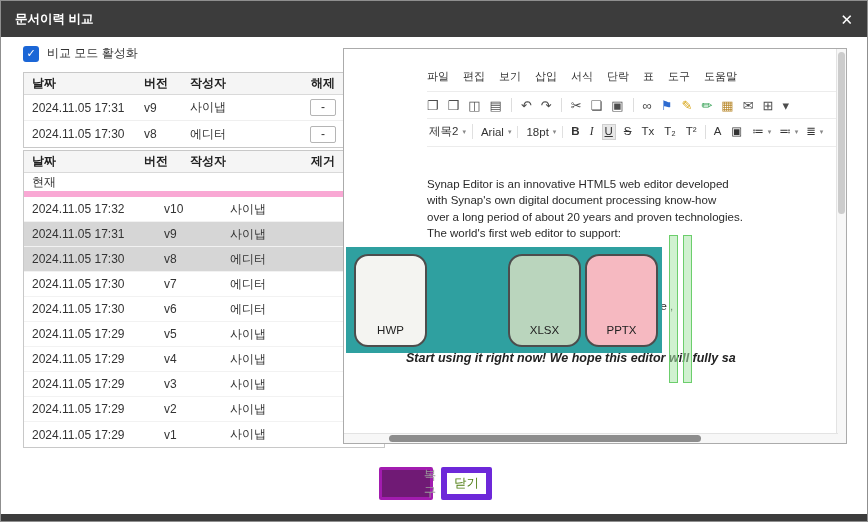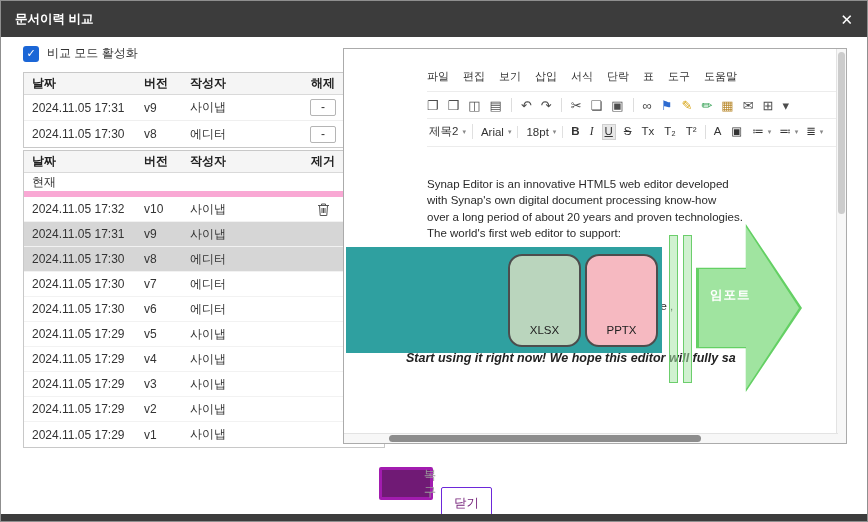--- a/index.html
+++ b/index.html
@@ -27,21 +27,21 @@
   .tbl { position:absolute; left:22px; width:362px; border:1px solid #c8c8c8;
          background:#fff; font-size:12px; color:#333; }
   .tbl1 { top:71px; }
   .tbl2 { top:149px; }
   .trow { display:grid; grid-template-columns:120px 46px 72px 1fr; align-items:center; }
   .thead { height:22px; background:#f5f5f5; font-weight:bold; color:#222;
            border-bottom:1px solid #d9d9d9; }
   .trow > span:first-child { padding-left:8px; }
   .trow .act { display:flex; align-items:center; justify-content:center; }
   .tbl1 .trow.data { height:26px; border-bottom:1px solid #efefef; }
-  .tbl2 .trow.data { height:25px; border-bottom:1px solid #f2f2f2; }
+  .tbl2 .trow.data { height:25px; border-bottom:1px solid #f2f2f2;gap:20px; }
   .tbl .trow.data:last-child { border-bottom:none; }
   .trow.current { height:24px; border-bottom:6px solid #f9a8d4; }
   .trow.sel { background:#d6d6d6; }
   .minus-btn { width:26px; height:17px; background:#fff; border:1px solid #b5b5b5;
                border-radius:2px; font-size:12px; line-height:13px; color:#333;
                text-align:center; cursor:pointer; }
   .trash { cursor:pointer; display:flex; align-items:center; }
 
   
   .preview { position:absolute; left:342px; top:47px; width:504px; height:396px;
@@ -114,21 +114,21 @@
   .hscroll { position:absolute; left:0; bottom:0; height:10px; width:494px;
              background:#f7f7f7; border-top:1px solid #e3e3e3; }
   .hthumb { position:absolute; left:45px; top:1px; height:7px; width:312px;
             background:#8d8d8d; border-radius:4px; cursor:pointer; }
 
   
   .btn { position:absolute; top:466px; width:51px; height:33px; font-size:12.5px;
          border-radius:2px; display:flex; align-items:center; justify-content:center;
          cursor:pointer; font-family:"Liberation Sans", sans-serif; }
   .btn-restore { left:378px; background:#701a75; border:3px solid #a21caf; color:#9b9b9b;padding-left:48px; }
-  .btn-close { left:440px; background:#fff; border:1px solid #6d28d9; color:#701a75;margin-top:20px; }
+  .btn-close { left:440px; background:#fff; border:6px solid #6d28d9; color:#4d7c0f; }
 </style>
 </head>
 <body>
 
 <div class="dialog">
 
   <div class="titlebar">
     <span class="title">문서이력 비교</span>
     <span class="close">✕</span>
   </div>
@@ -325,34 +325,32 @@
           <div>over a long period of about 20 years and proven technologies.</div>
           <div>The world's first web editor to support:</div>
         </div>
       </div>
     </div>
 
     <span class="frag">ge ,</span>
     <div class="italic-line">Start using it right now! We hope this editor will fully sa</div>
 
     <div class="teal"></div>
+    <div class="fbox b0">
+      <span>HWP</span>
+    </div>
     <div class="fbox b3">
       <span>PPTX</span>
     </div>
     <div class="fbox b2">
       <span>XLSX</span>
     </div>
 
     <div class="stripe s1"></div>
     <div class="stripe s2"></div>
-    <div class="arrow-wrap">
-      <div class="arrow-outer"></div>
-      <div class="arrow-inner"></div>
-      <span class="arrow-label">임포트</span>
-    </div>
 
     <div class="vscroll">
       <div class="vthumb"></div>
     </div>
     <div class="hscroll">
       <div class="hthumb"></div>
     </div>
   </div>
 
   <button class="btn btn-restore">복구</button>

